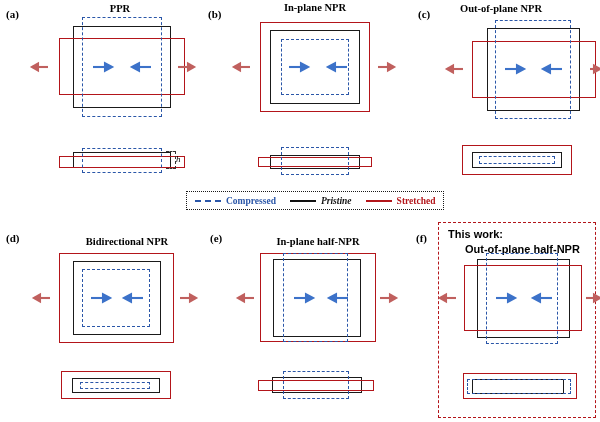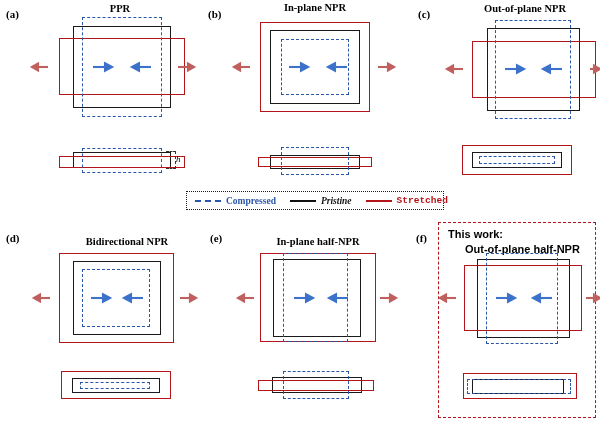--- a/index.html
+++ b/index.html
@@ -18,21 +18,21 @@
           display:flex;align-items:center;justify-content:flex-start;gap:14px;
           background:#fff;padding:0 8px;}
   .legitem{display:flex;align-items:center;gap:5px;font-weight:bold;font-size:9.5px;
            font-family:"Liberation Serif",serif;white-space:nowrap;}
   .swatch{display:inline-block;width:26px;height:0;}
   .sw-comp{border-top:2px dashed #2a56a8;}
   .sw-pris{border-top:2.4px solid #111;}
   .sw-str{border-top:2.4px solid #b3151a;}
   .lab-comp{color:#2a56a8;}
   .lab-pris{color:#111;font-style:italic;}
-  .lab-str{color:#b3151a;font-family:Liberation Mono, monospace;}
+  .lab-str{color:#b3151a;}
   .thiswork{position:absolute;border:1.5px dashed #b3151a;box-sizing:border-box;}
   .tw-line{position:absolute;font-weight:bold;font-size:11px;font-family:Liberation Sans, sans-serif;white-space:nowrap;text-align:center;}
   .hmark{position:absolute;border:1.2px dashed #333;border-left:none;box-sizing:border-box;}
   .hlabel{position:absolute;font-style:italic;font-size:9px;font-family:"Liberation Serif",serif;}
 </style>
 </head>
 <body>
 
 <div class="panel">
   <div class="plabel" style="left:6px;top:8px;">(a)</div>
@@ -93,21 +93,21 @@
 
   <div>
     <div class="box pristine" style="left:270px;top:155px;width:90px;height:14px;"></div>
     <div class="box stretched" style="left:258px;top:157px;width:114px;height:10px;"></div>
     <div class="box compressed" style="left:281px;top:147px;width:68px;height:28px;"></div>
   </div>
 </div>
 
 <div class="panel">
   <div class="plabel" style="left:418px;top:8px;">(c)</div>
-  <div class="ptitle" style="left:450px;top:3px;width:150px;">Out-of-plane NPR</div>
+  <div class="ptitle" style="left:426px;top:3px;width:150px;">Out-of-plane NPR</div>
 
   <div>
     <div class="box pristine" style="left:487px;top:28px;width:93px;height:83px;"></div>
     <div class="box stretched" style="left:472px;top:41px;width:124px;height:57px;"></div>
     <div class="box compressed" style="left:495px;top:20px;width:76px;height:99px;"></div>
     <svg class="arrowsvg" style="left:400px;top:0;width:200px;height:140px;">
       <g stroke="#c0605e" stroke-width="2.1" fill="#c0605e">
         <line x1="63" y1="69" x2="47" y2="69"></line>
           <polygon points="47,69 53,65.6 53,72.4"></polygon>
         <line x1="190" y1="69" x2="200" y2="69"></line>

